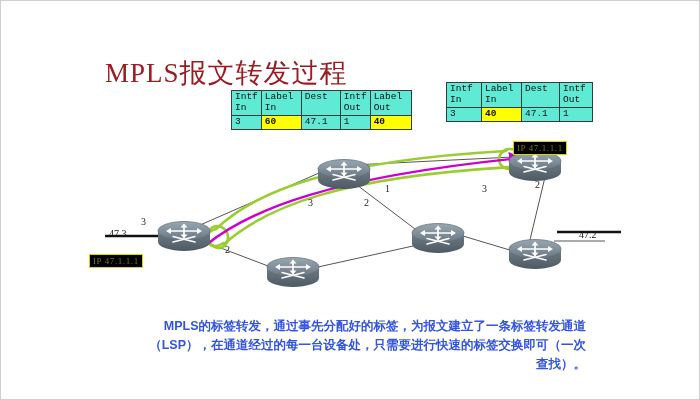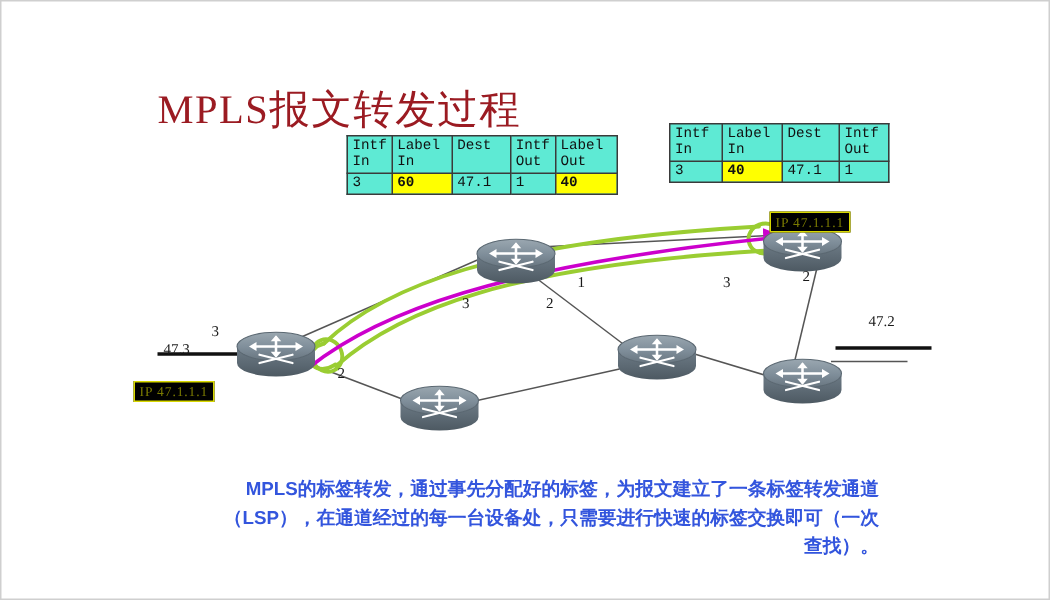--- a/index.html
+++ b/index.html
@@ -190,17 +190,17 @@
   <div class="lbl" style="left:140px;top:215px;">3</div>
   <div class="lbl" style="left:224px;top:243px;">2</div>
 
   <div class="lbl" style="left:307px;top:196px;">3</div>
   <div class="lbl" style="left:363px;top:196px;">2</div>
   <div class="lbl" style="left:384px;top:182px;">1</div>
 
   <div class="lbl" style="left:481px;top:182px;">3</div>
   <div class="lbl" style="left:534px;top:178px;">2</div>
 
-  <div class="netlbl" style="left:578px;top:208px;">47.2</div>
+  <div class="netlbl" style="left:578px;top:228px;">47.2</div>
 
   <div id="note">MPLS的标签转发，通过事先分配好的标签，为报文建立了一条标签转发通道（LSP），在通道经过的每一台设备处，只需要进行快速的标签交换即可（一次查找）。</div>
 
 </div>
 
 </body></html>

